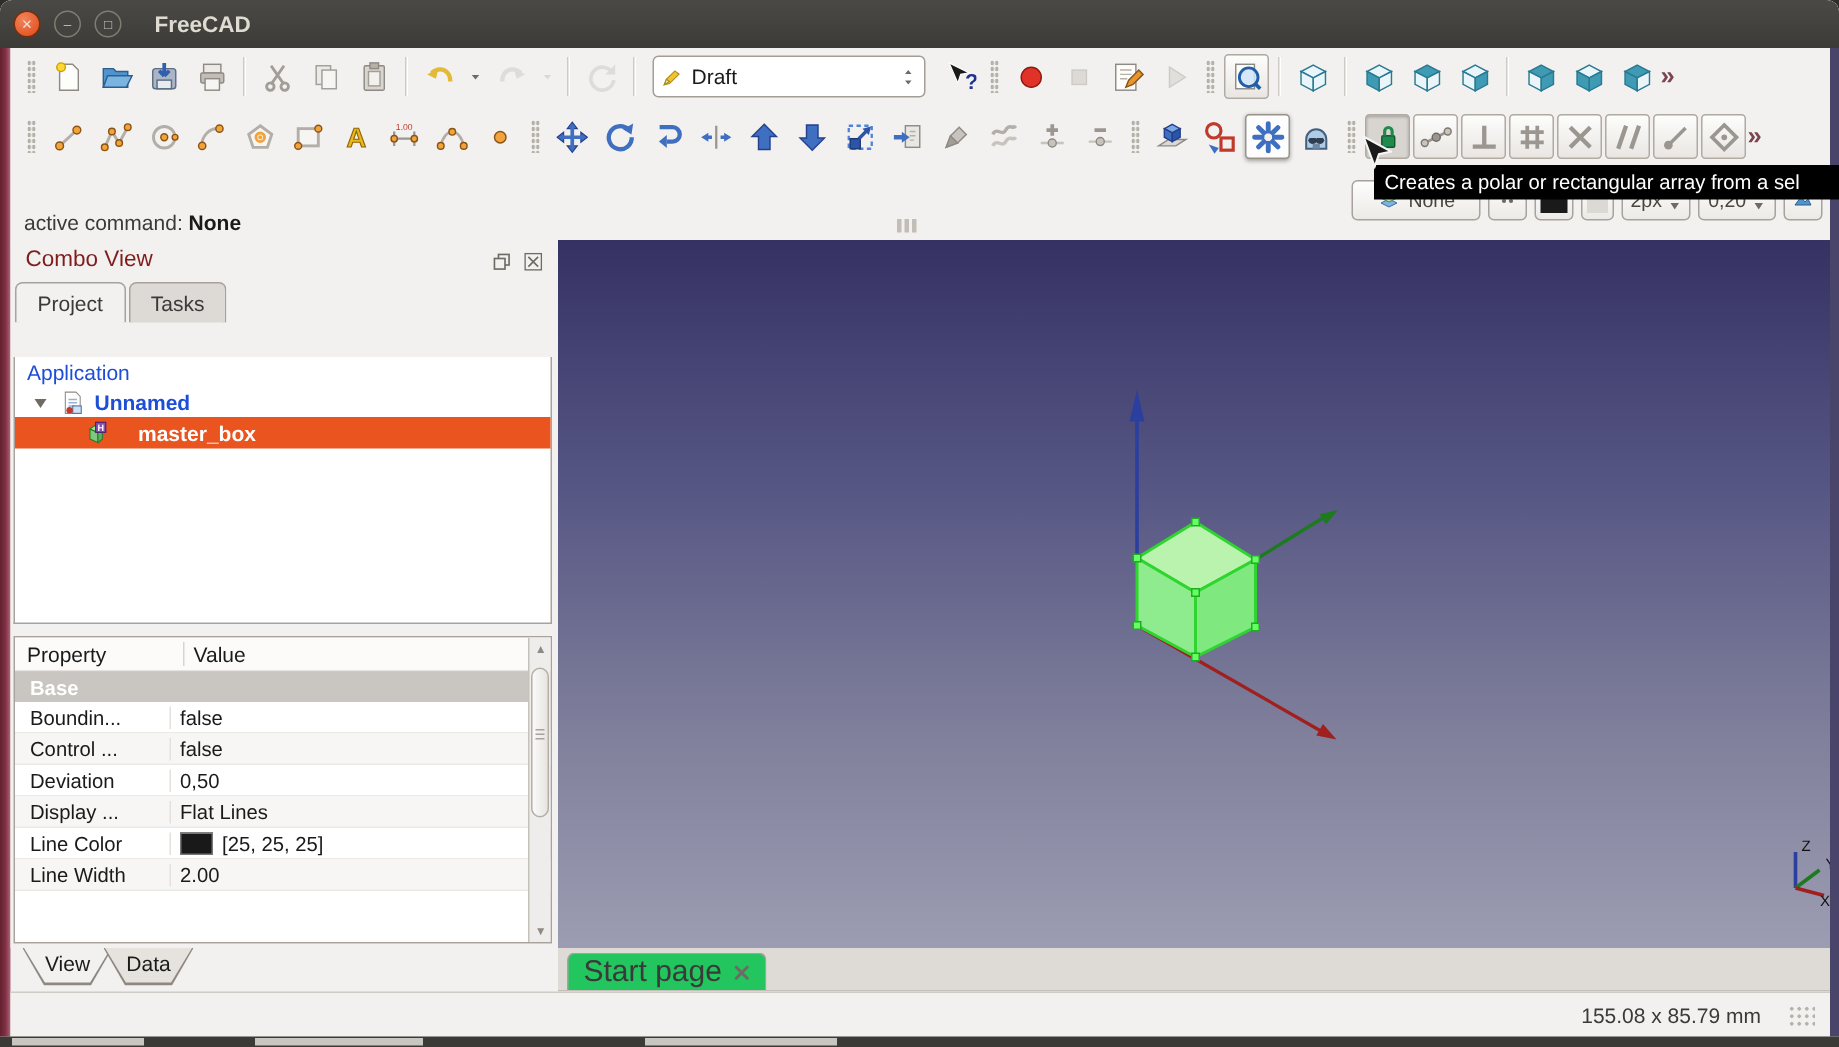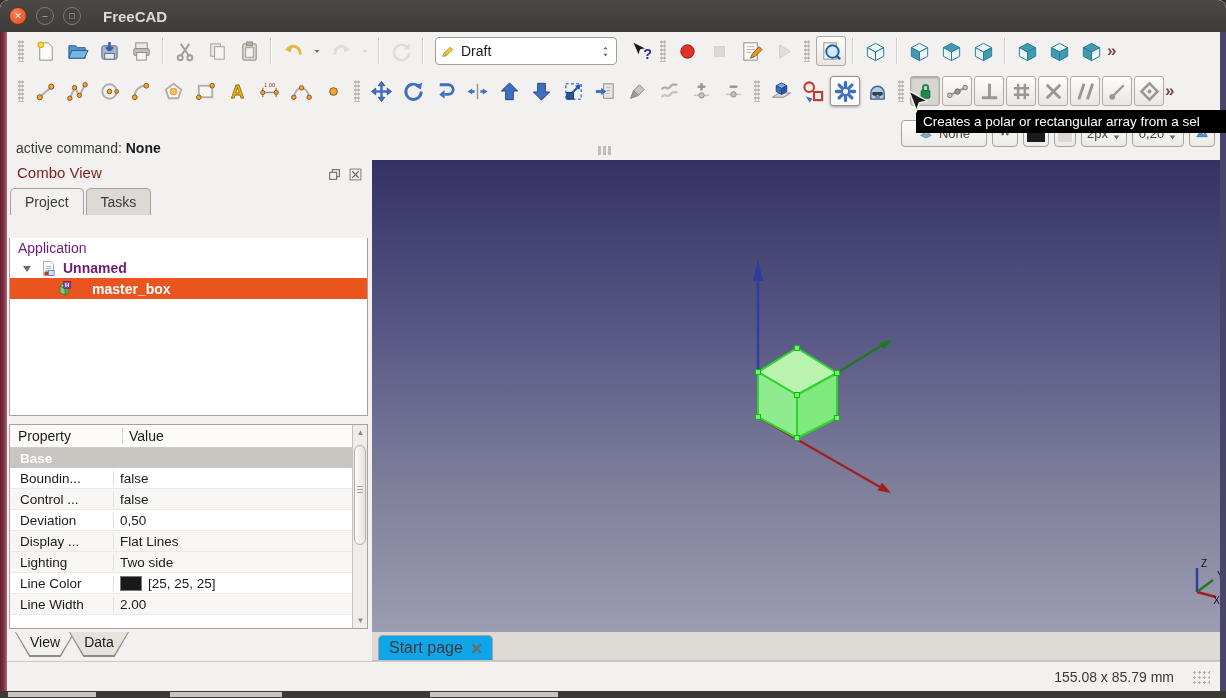--- a/index.html
+++ b/index.html
@@ -54,21 +54,21 @@
   .panel{position:absolute;left:7px;top:160px;width:365px;height:472px;background:#f2f1f0;}
   .pheader{position:absolute;left:10px;top:4px;font-size:15px;color:#7f1d1d;}
   .pbtn{position:absolute;top:7px;width:15px;height:15px;display:flex;align-items:center;justify-content:center;}
   .ptabs{position:absolute;left:3px;top:28px;display:flex;}
   .ptab{height:26px;padding:0 14px;font-size:14px;color:#3a3a3a;display:flex;align-items:center;border:1px solid #a9a29c;
         border-bottom:none;border-radius:5px 5px 0 0;background:#ddd9d4;margin-right:2px;}
   .ptab.active{background:#f2f1f0;position:relative;z-index:2;}
   .labox{position:absolute;left:2px;top:54px;width:359px;height:24px;background:#f7f6f4;border:1px solid #a9a29c;
          font-size:14px;color:#3a3a3a;display:flex;align-items:center;padding-left:8px;box-sizing:border-box;}
   .treebox{position:absolute;left:2px;top:78px;width:359px;height:178px;background:#ffffff;border:1px solid #a9a29c;border-top:none;box-sizing:border-box;}
-  .trow-item{display:flex;align-items:center;height:20px;font-size:14px;color:#701a75;}
+  .trow-item{display:flex;align-items:center;height:20px;font-size:14px;color:#1d4ed8;}
   .sel-row{background:#e9541f;color:#ffffff;font-weight:bold;}
   
   .propbox{position:absolute;left:2px;top:264px;width:359px;height:205px;background:#ffffff;border:1px solid #a9a29c;box-sizing:border-box;overflow:hidden;}
   .phead{display:flex;height:22px;border-bottom:1px solid #cfcac4;font-size:14px;color:#1a1a1a;align-items:center;background:#fcfbfa;}
   .phead .c1{width:104px;padding-left:8px;border-right:1px solid #d8d4cf;}
   .phead .c2{padding-left:6px;}
   .prow{display:flex;height:20px;align-items:center;font-size:13.5px;color:#1a1a1a;border-bottom:1px solid #eceae7;}
   .prow .pname{width:104px;padding-left:10px;border-right:1px solid #e4e1dd;box-sizing:border-box;overflow:hidden;white-space:nowrap;}
   .prow .pval{padding-left:6px;display:flex;align-items:center;gap:6px;}
   .prow.alt{background:#f7f6f4;}
@@ -82,22 +82,22 @@
   .sarrow{position:absolute;left:0;width:15px;text-align:center;font-size:8px;color:#8f8a83;}
   
   .vd{position:absolute;top:472px;height:26px;font-size:14px;color:#1a1a1a;}
   .vd .outer{position:absolute;top:0;left:0;width:100%;height:100%;background:#8e8881;
              clip-path:polygon(0 0,100% 0,76% 96%,24% 96%);}
   .vd .inner{position:absolute;top:0;left:1px;width:calc(100% - 2px);height:calc(100% - 2px);background:#f2f1f0;
              clip-path:polygon(0 0,100% 0,76% 96%,24% 96%);display:flex;align-items:flex-start;justify-content:center;padding-top:2px;box-sizing:border-box;}
   
   .viewport{position:absolute;left:372px;top:160px;width:848px;height:472px;}
   .mdibar{position:absolute;left:372px;top:632px;width:848px;height:29px;background:#dedad5;border-bottom:1px solid #c4bfb8;display:flex;align-items:flex-end;padding-left:6px;box-sizing:border-box;}
-  .mditab{display:flex;align-items:center;gap:8px;font-size:16px;color:#3a3a3a;border:1px solid #a9a29c;border-bottom:none;
-          border-radius:5px 5px 0 0;padding:0 10px;height:24px;background:#0ea5e9;margin-right:3px;}
+  .mditab{display:flex;align-items:center;gap:8px;font-size:20px;color:#3a3a3a;border:1px solid #a9a29c;border-bottom:none;
+          border-radius:5px 5px 0 0;padding:0 10px;height:24px;background:#22c55e;margin-right:3px;}
   .mditab.active{background:#fbfaf9;height:27px;font-size:14px;}
   
   .statusbar{position:absolute;left:7px;top:661px;width:1213px;height:30px;background:#f2f1f0;border-top:1px solid #cfcac4;
              display:flex;align-items:center;font-size:14px;color:#3a3a3a;}
   .statusmsg{margin-left:12px;}
   .statusdim{margin-left:auto;margin-right:46px;}
   .rgrip{position:absolute;right:10px;top:8px;width:18px;height:16px;
          background-image:radial-gradient(#b5b0a8 1px,transparent 1.3px);background-size:5px 5px;}
 </style>
 </head>
@@ -778,26 +778,20 @@
             <span class="pval">
               <span>0,50</span>
             </span>
           </div>
           <div class="prow alt">
             <span class="pname">Display ...</span>
             <span class="pval">
               <span>Flat Lines</span>
             </span>
           </div>
-          <div class="prow alt">
-            <span class="pname">Lighting</span>
-            <span class="pval">
-              <span>Two side</span>
-            </span>
-          </div>
           <div class="prow">
             <span class="pname">Line Color</span>
             <span class="pval">
               <span class="cswatch" style="background: rgb(25, 25, 25);"></span>
               <span>[25, 25, 25]</span>
             </span>
           </div>
           <div class="prow alt">
             <span class="pname">Line Width</span>
             <span class="pval">

